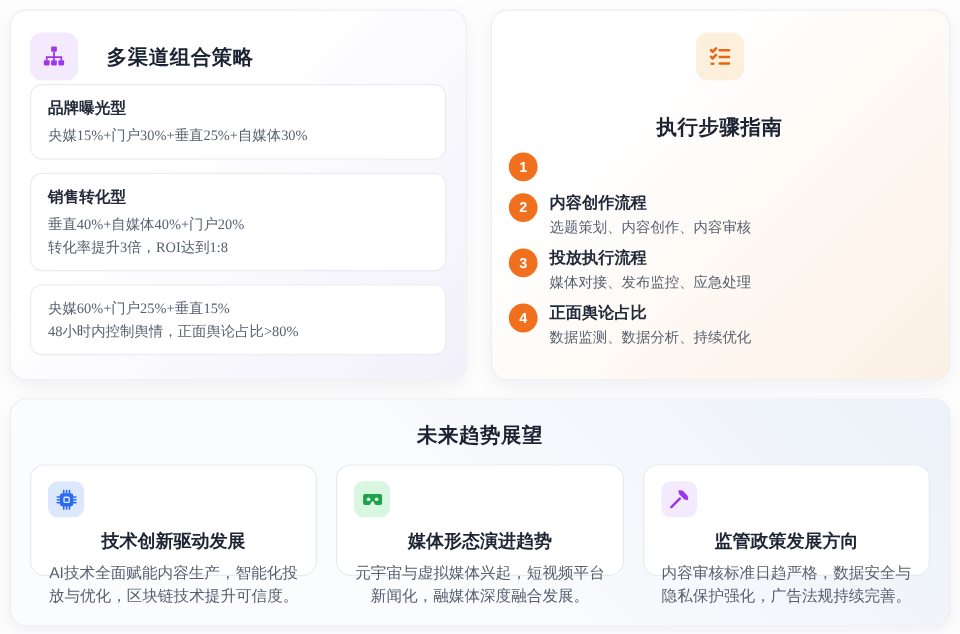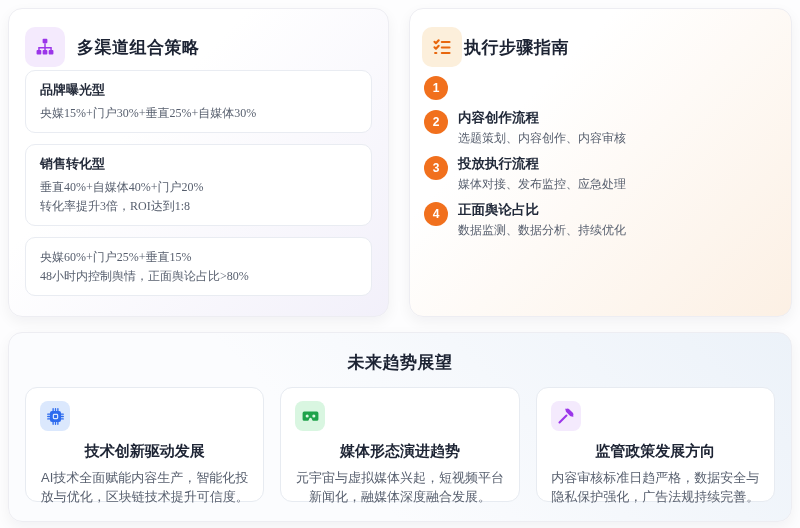--- a/index.html
+++ b/index.html
@@ -27,22 +27,22 @@
     padding:18px 14px 0 12px;
     background:linear-gradient(135deg,#ffffff 30%,#fcf0e4 100%);
   }
   .card-trends {
     height:190px;
     padding:18px 16px 0 16px;
     background:linear-gradient(45deg,#fbfcfe 40%,#ecf2f9 100%);
     text-align:center;
   }
 
-  .card-header { display:flex; align-items:center; gap:12px; margin-bottom:3px; }
-  .card-steps .card-header { gap:2px; margin-bottom:8px; }
+  .card-header { display:flex; align-items:center; gap:24px; margin-bottom:3px; }
+  .card-steps .card-header { gap:28px; margin-bottom:8px;flex-direction:column; }
   .icon-badge {
     width:40px; height:40px; border-radius:10px; flex:0 0 auto;
     display:flex; align-items:center; justify-content:center;
   }
   .badge-purple  { background:#f4eafd; color:#9b36e9; }
   .badge-orange  { background:#fcefdb; color:#e8660d; }
   .badge-blue    { background:#dbe8fd; color:#2d6bee; }
   .badge-green   { background:#d9f6e1; color:#1fa24b; }
   .icon-badge svg { width:22px; height:22px; }
 
@@ -63,21 +63,21 @@
     background:#f1701d; color:#ffffff; font-size:12px; font-weight:bold;
     display:flex; align-items:center; justify-content:center;
   }
   .step-body h3 { font-size:13.5px; font-weight:bold; color:#222a3a; margin-bottom:4px; }
   .step-body p { font-size:12px; color:#575f6e; line-height:15px; }
 
   .trends-title { font-size:17px; font-weight:bold; color:#1c2333; letter-spacing:.5px; margin-bottom:13px; }
   .trends-grid { display:grid; grid-template-columns:repeat(3,1fr); gap:16px; }
   .trend-item {
     background:#ffffff; border:1px solid #e7ebf1; border-radius:12px;
-    padding:13px 14px 11px 14px; height:115px;
+    padding:13px 14px 11px 14px; height:93px;
   }
   .trend-badge {
     width:30px; height:30px; border-radius:8px;
     display:flex; align-items:center; justify-content:center; margin-bottom:11px;
   }
   .trend-badge svg { width:19px; height:19px; }
   .trend-item h3 { font-size:15px; font-weight:bold; color:#1d2434; margin-bottom:7px; }
   .trend-item p { font-size:13px; color:#575f6e; line-height:19px; }
 </style>
 </head>

